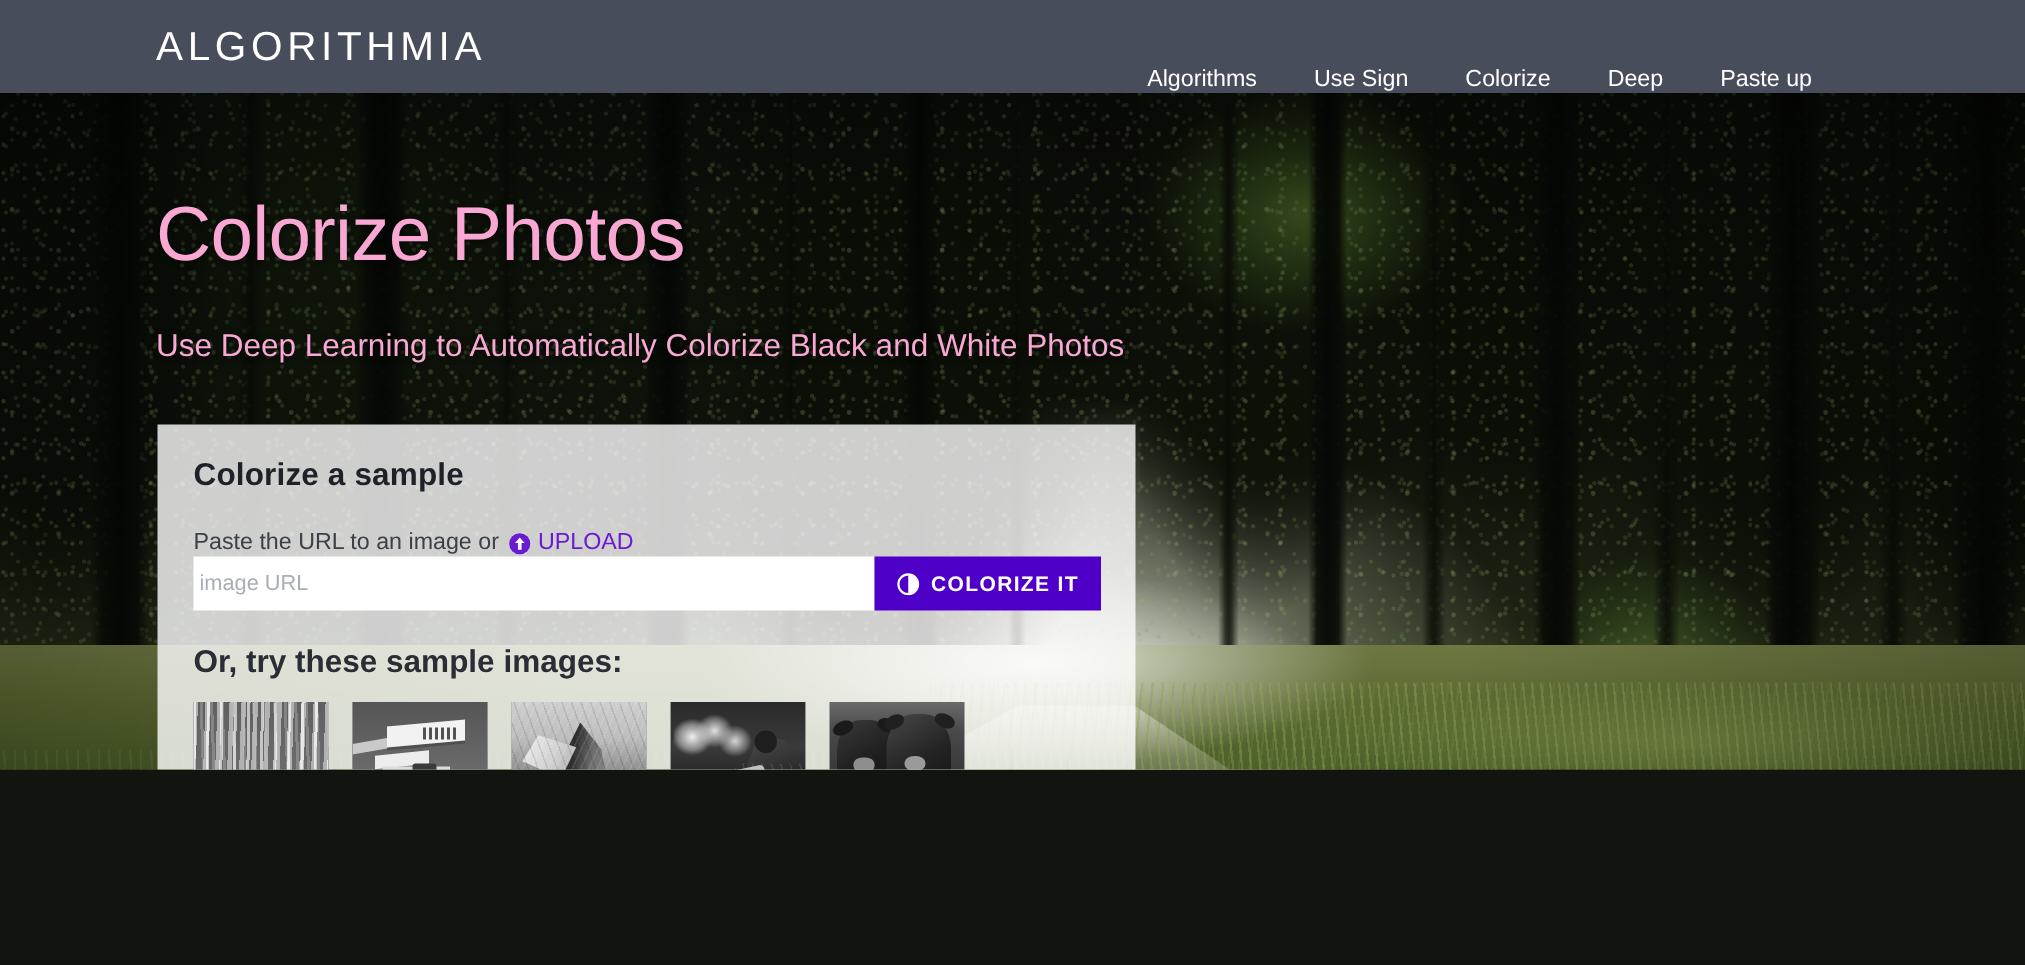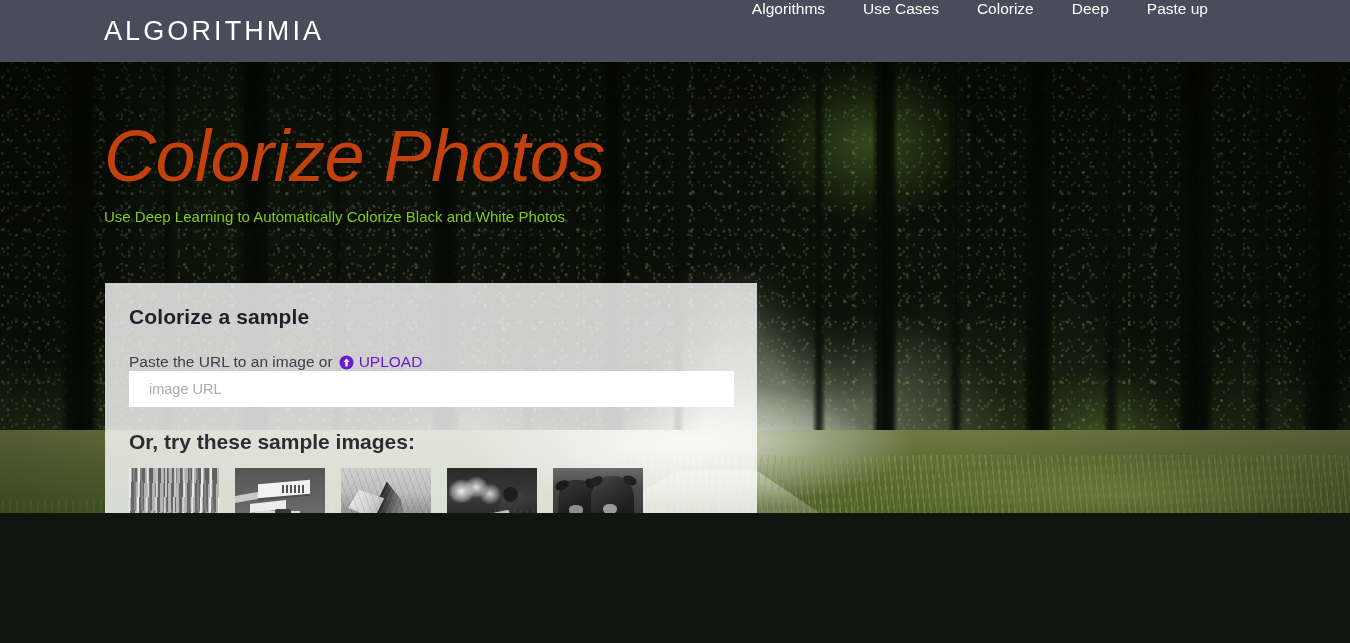--- a/index.html
+++ b/index.html
@@ -159,48 +159,47 @@
     font-weight: 300;
     line-height: 28px;
     white-space: nowrap;
     cursor: pointer;
   }
   .main-nav {
     position: absolute;
     right: 142px; top: 0;
     height: 62px;
     display: flex;
-    align-items: flex-start;
+    align-items: flex-end;
     gap: 38px;
   }
   .nav-link {
     color: #ffffff;
     font-size: 15.5px;
     font-weight: 400;
     text-decoration: none;
     white-space: nowrap;
     cursor: pointer;
   }
 
   
   .hero-text { position: absolute; left: 104px; top: 118px; z-index: 20; width: 700px; }
   .hero-title {
-    color: #c2410c;
-    font-size: 72px;
+    color: #f9a8d4;
+    font-size: 51px;
     font-weight: 300;
     line-height: 76px;
     letter-spacing: -0.5px;
     text-shadow: 0 1px 4px rgba(0,0,0,0.55);
     white-space: nowrap;
-    font-style: italic;
   }
   .hero-sub {
-    margin-top: 10px;
-    color: #84cc16;
-    font-size: 15px;
+    margin-top: 24px;
+    color: #f9a8d4;
+    font-size: 21px;
     font-weight: 300;
     line-height: 26px;
     max-width: 650px;
     text-shadow: 0 1px 4px rgba(0,0,0,0.6);
   }
 
   
   .card {
     position: absolute;
     left: 105px; top: 283px;
@@ -247,21 +246,21 @@
     left: 24px; top: 88px;
     width: 605px; height: 36px;
     display: flex;
   }
   .url-input {
     flex: 1 1 auto;
     height: 36px;
     border: none;
     outline: none;
     background: #ffffff;
-    padding: 0 20px;
+    padding: 0 4px;
     font-family: "Liberation Sans", sans-serif;
     font-size: 14.5px;
     color: #2c2f36;
   }
   .url-input::placeholder { color: #a9adb4; }
   .colorize-btn {
     flex: 0 0 auto;
     width: 151px; height: 36px;
     background: #4f00c8;
     border: none;
@@ -453,21 +452,21 @@
     <div class="grass-verge-left"></div>
     <div class="bg-layer bg-grade"></div>
   </div>
 
   <div class="site-header">
     <div class="brand">
       <span>ALGORITHMIA</span>
     </div>
     <nav class="main-nav">
       <a class="nav-link" href="#">Algorithms</a>
-      <a class="nav-link" href="#">Use Cases</a>
+      <a class="nav-link" href="#">Use Sign</a>
       <a class="nav-link" href="#">Colorize</a>
       <a class="nav-link" href="#">Deep</a>
       <a class="nav-link" href="#">Paste up</a>
     </nav>
   </div>
 
   <div class="hero-text">
     <h1 class="hero-title">Colorize Photos</h1>
     <p class="hero-sub">Use Deep Learning to Automatically Colorize Black and White Photos</p>
   </div>
@@ -484,20 +483,29 @@
             <circle cx="8" cy="8" r="7.5" fill="#6a1bd1"></circle>
             <path d="M8 3.6 L11.4 7.4 L9.3 7.4 L9.3 12.2 L6.7 12.2 L6.7 7.4 L4.6 7.4 Z" fill="#ffffff"></path>
           </svg>
         </span>
         <span>UPLOAD</span>
       </a>
     </div>
 
     <div class="input-row">
       <input class="url-input" type="text" placeholder="image URL" style="">
+      <button class="colorize-btn">
+        <span class="contrast-icon">
+          <svg viewBox="0 0 16 16" width="15" height="15" aria-hidden="true">
+            <circle cx="8" cy="8" r="7" fill="none" stroke="#ffffff" stroke-width="1.6"></circle>
+            <path d="M8 1.4 A6.6 6.6 0 0 1 8 14.6 Z" fill="#ffffff"></path>
+          </svg>
+        </span>
+        <span>COLORIZE IT</span>
+      </button>
     </div>
 
     <div class="samples-title">Or, try these sample images:</div>
 
     <div class="samples-row">
 
       <div class="thumb">
         <div class="tl t1-a"></div>
         <div class="tl t1-wet"></div>
         <div class="tl t1-foam"></div>

